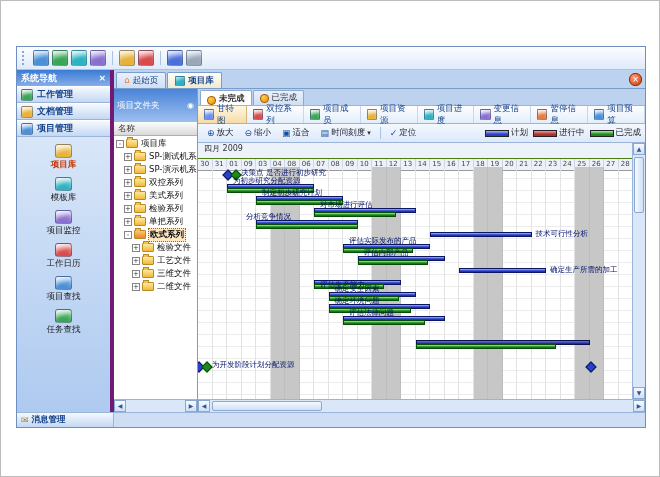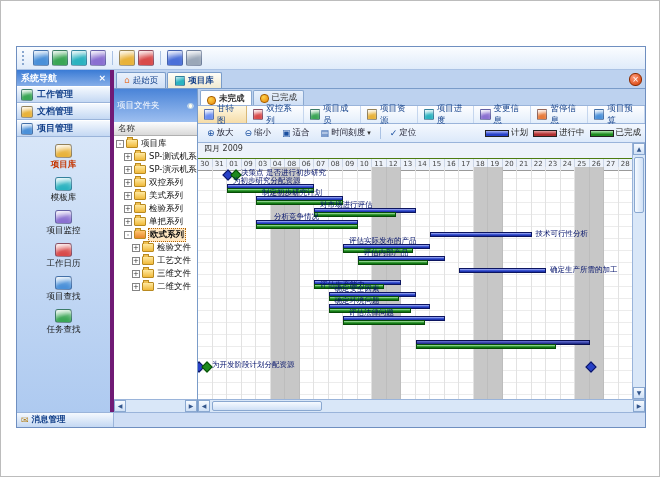--- a/index.html
+++ b/index.html
@@ -454,21 +454,21 @@
                     <div class="bar green" style="left: 29px; top: 21px; width: 85px;"></div>
                     <div class="tlabel" style="left: 35px; top: 10px;">为初步研究分配资源</div>
                     <div class="bar" style="left: 58px; top: 29px; width: 85px;"></div>
                     <div class="bar green" style="left: 58px; top: 33px; width: 85px;"></div>
                     <div class="tlabel" style="left: 64px; top: 22px;">制定初步研究计划</div>
                     <div class="bar" style="left: 116px; top: 41px; width: 99.5px;"></div>
                     <div class="bar green" style="left: 116px; top: 45px; width: 80px;"></div>
                     <div class="tlabel" style="left: 122px; top: 34px;">对市场进行评估</div>
                     <div class="bar" style="left: 58px; top: 53px; width: 99.5px;"></div>
                     <div class="bar green" style="left: 58px; top: 57px; width: 99.5px;"></div>
-                    <div class="tlabel" style="left: 76px; top: 46px;">分析竞争情况</div>
+                    <div class="tlabel" style="left: 48px; top: 46px;">分析竞争情况</div>
                     <div class="bar" style="left: 232px; top: 65px; width: 99.5px;"></div>
                     <div class="tlabel" style="left: 337.5px; top: 63px;">技术可行性分析</div>
                     <div class="bar" style="left: 145px; top: 77px; width: 85px;"></div>
                     <div class="bar green" style="left: 145px; top: 81px; width: 68px;"></div>
                     <div class="tlabel" style="left: 151px; top: 70px;">评估实际发布的产品</div>
                     <div class="bar" style="left: 159.5px; top: 89px; width: 85px;"></div>
                     <div class="bar green" style="left: 159.5px; top: 93px; width: 68px;"></div>
                     <div class="tlabel" style="left: 165.5px; top: 82px;">评估内部产品</div>
                     <div class="bar" style="left: 261px; top: 101px; width: 85px;"></div>
                     <div class="tlabel" style="left: 352px; top: 99px;">确定生产所需的加工</div>

